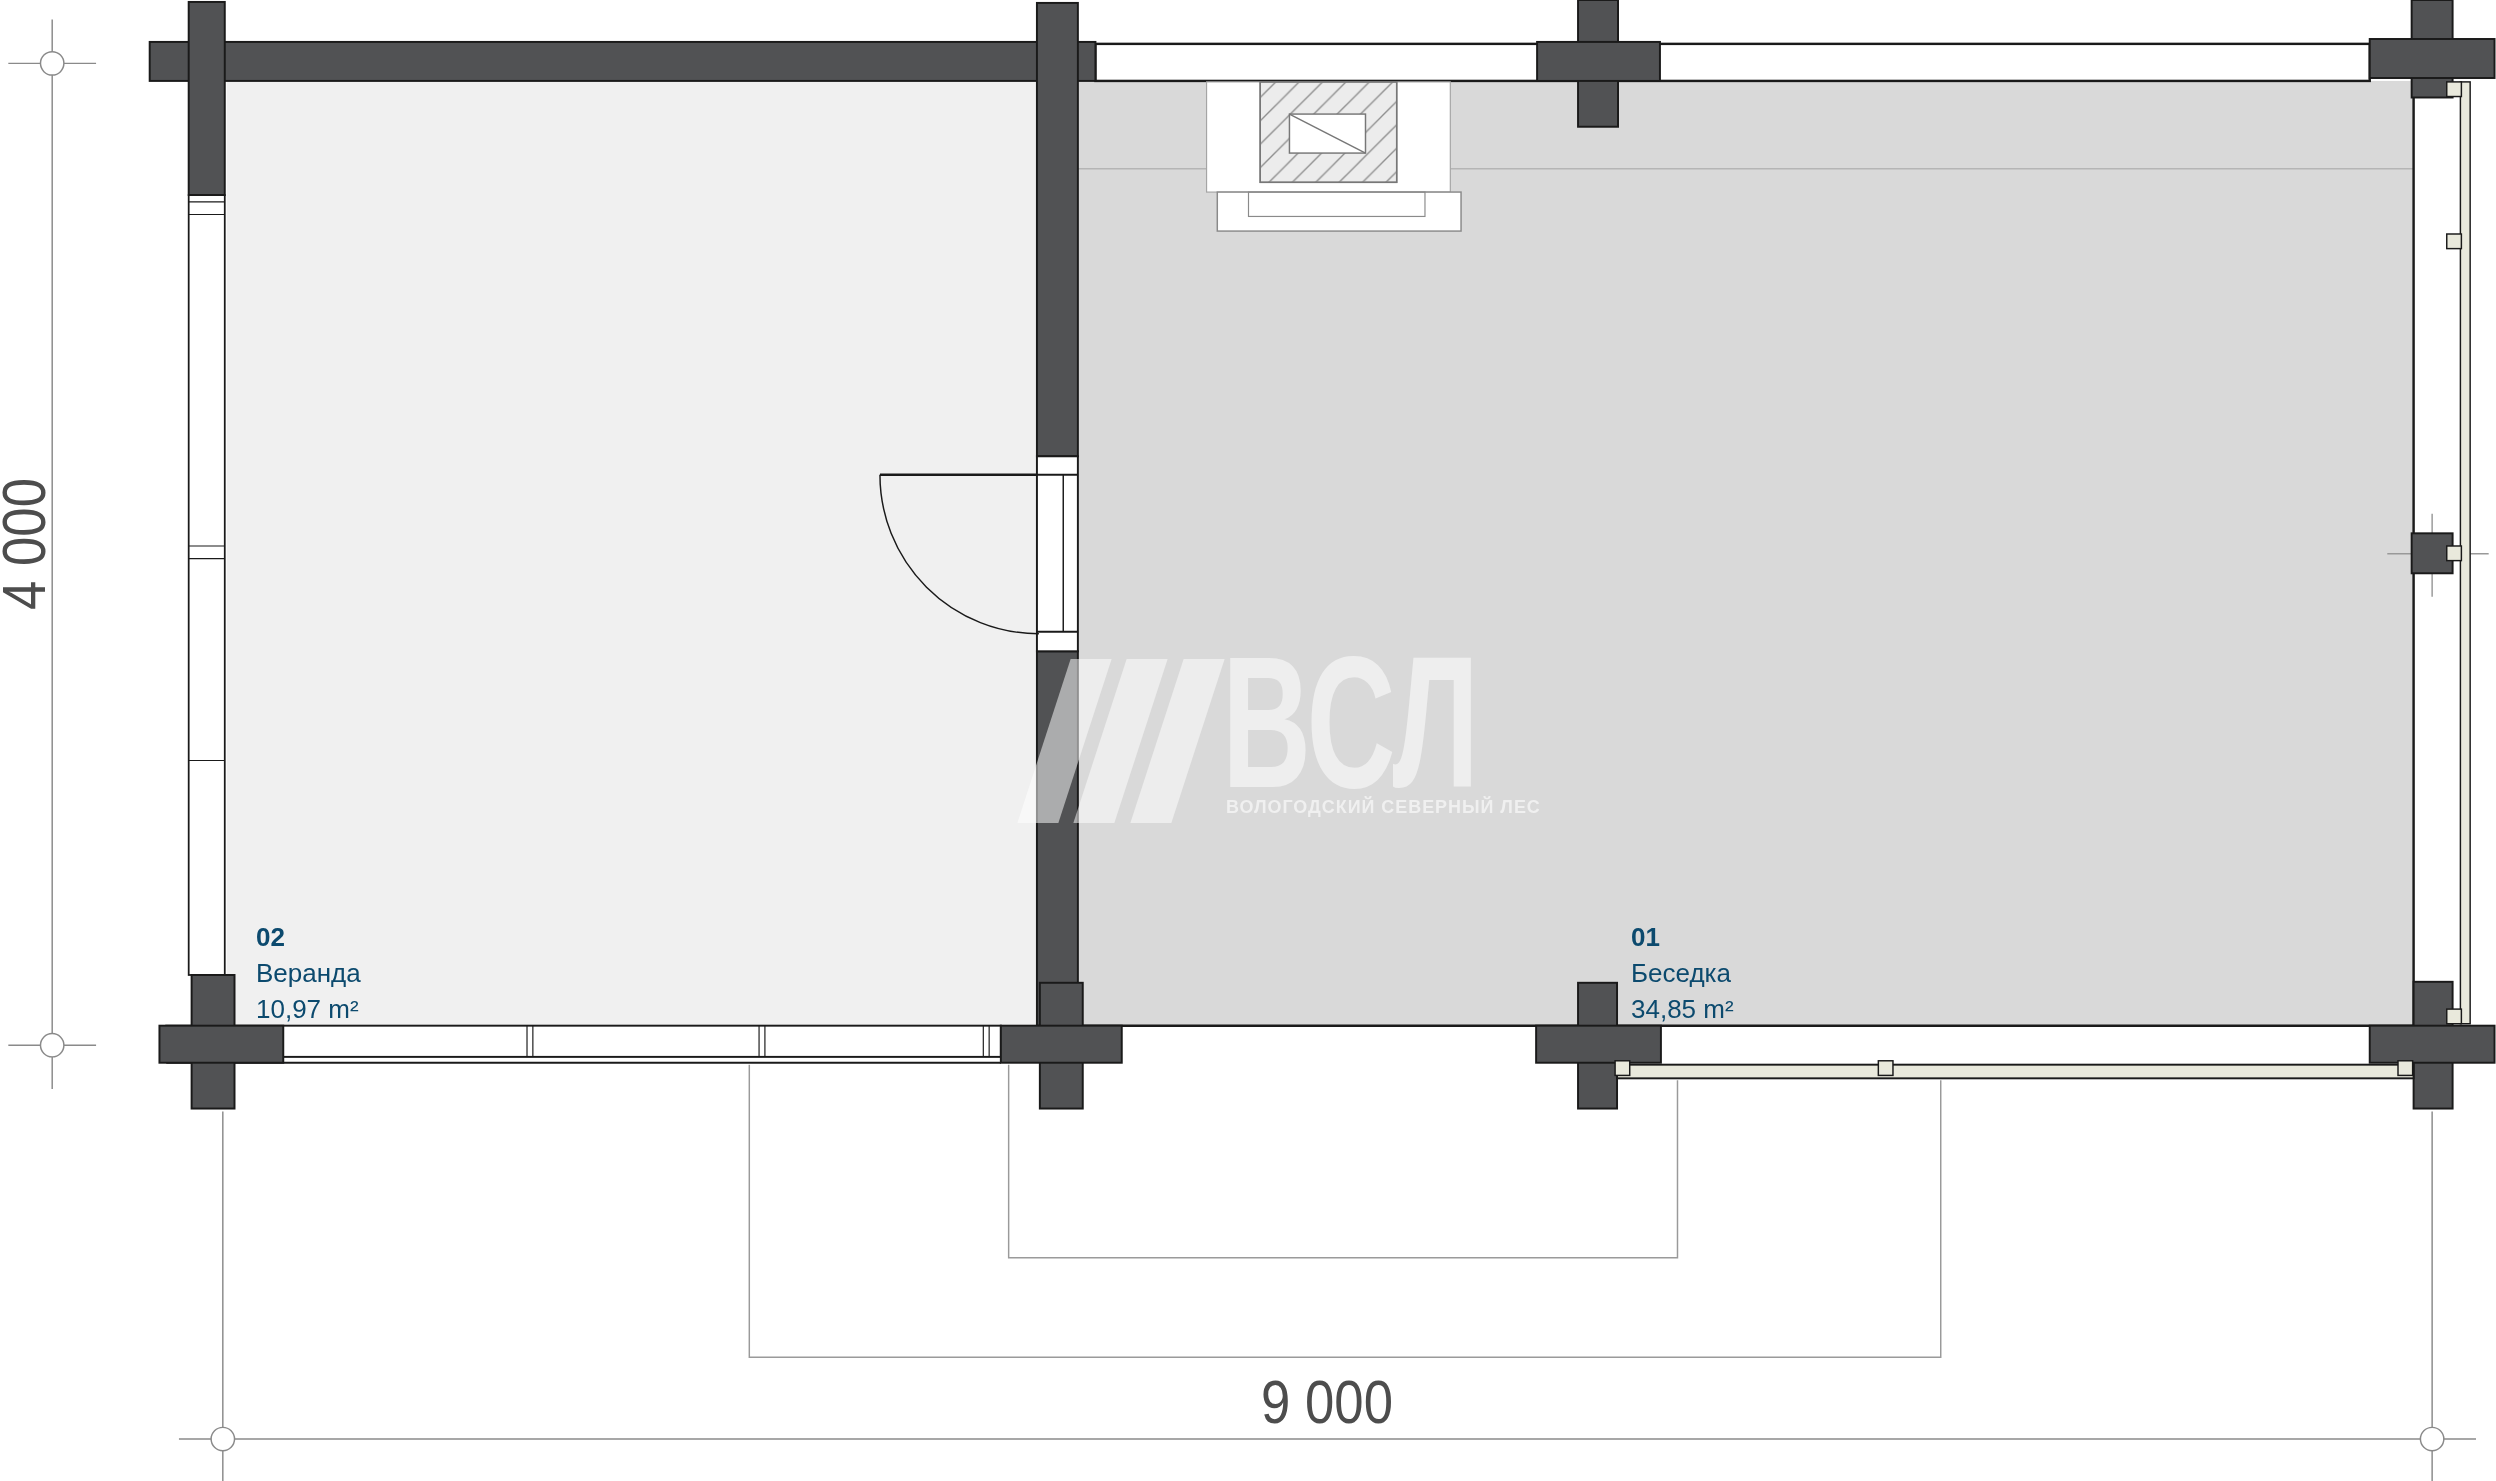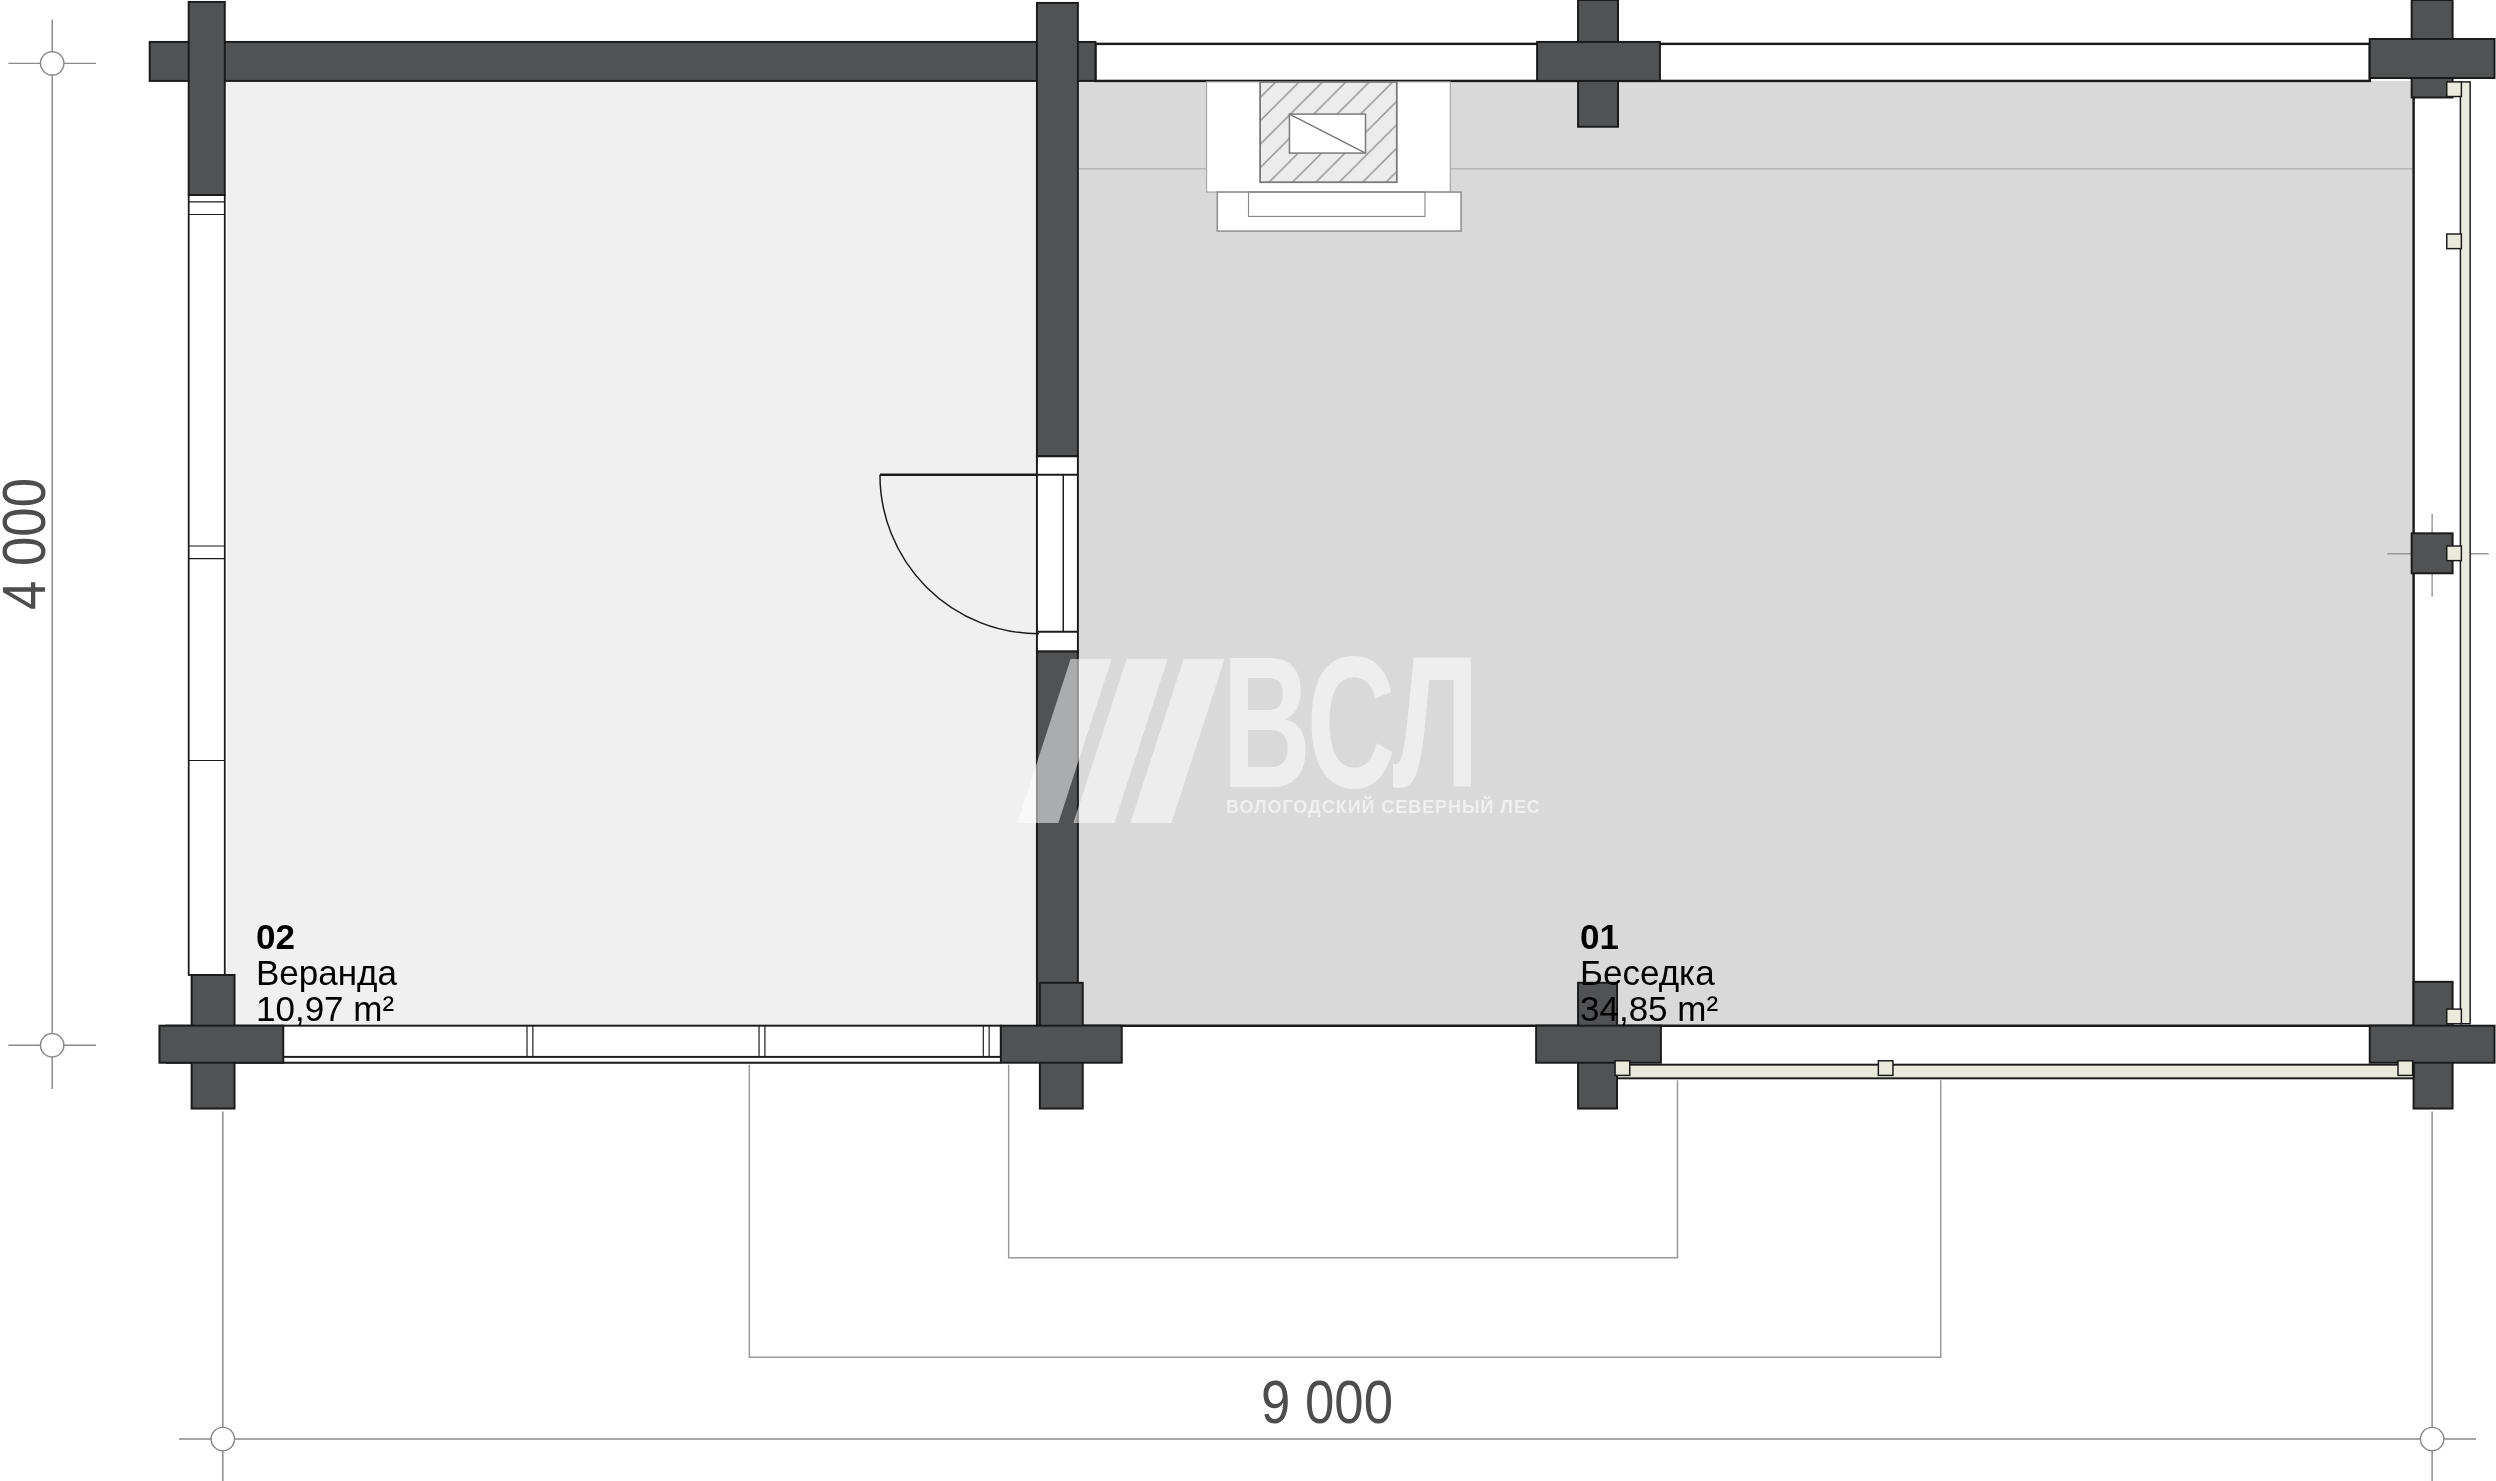--- a/index.html
+++ b/index.html
@@ -1,19 +1,19 @@
 <!DOCTYPE html>
 <html><head>
 <meta charset="utf-8">
 <style>
   html,body{margin:0;padding:0;background:#ffffff;}
   .canvas{position:relative;width:2497px;height:1481px;background:#ffffff;overflow:hidden;
           font-family:"Liberation Sans", sans-serif;}
   .canvas svg{position:absolute;left:0;top:0;}
-  .room-label{position:absolute;color:#000000;font-size:35px;line-height:36px;white-space:nowrap;z-index:4;}
+  .room-label{position:absolute;color:#0c4a6e;font-size:26px;line-height:36px;white-space:nowrap;z-index:4;}
   .room-label .num{font-weight:bold;}
   .room-label .nm{}
   .dim{position:absolute;color:#4d4d4d;font-size:62px;white-space:nowrap;z-index:4;}
   .dim-v{transform:translate(-50%,-50%) rotate(-90deg) scale(0.85,1);}
   .dim-h{transform:translate(-50%,-50%) scale(0.85,1);}
   .watermark{position:absolute;left:0;top:0;width:2497px;height:1481px;z-index:6;pointer-events:none;}
   .wm-slash{position:absolute;width:41px;height:164px;top:659px;background:rgba(255,255,255,0.52);
             transform:skewX(-18deg);}
   .wm-logo{position:absolute;left:1222px;top:629px;font-size:187px;line-height:1;font-weight:bold;
            color:rgba(255,255,255,0.55);transform:scaleX(0.66);transform-origin:left top;white-space:nowrap;}
@@ -136,21 +136,21 @@
       <circle cx="228" cy="1476" r="12" fill="#ffffff"></circle>
       <circle cx="2494" cy="1476" r="12" fill="#ffffff"></circle>
     </g>
   </svg>
 
   <div class="room-label" style="left:256px;top:919px;">
     <div class="num">02</div>
     <div class="nm">Веранда</div>
     <div class="ar">10,97 m²</div>
   </div>
-  <div class="room-label" style="left:1580px;top:919px;">
+  <div class="room-label" style="left:1631px;top:919px;">
     <div class="num">01</div>
     <div class="nm">Беседка</div>
     <div class="ar">34,85 m²</div>
   </div>
 
   <div class="dim dim-v" style="left:23.4px;top:544px;">4 000</div>
   <div class="dim dim-h" style="left:1327px;top:1401px;">9 000</div>
 
   <div class="watermark">
     <div class="wm-slash" style="left:1044px;"></div>

